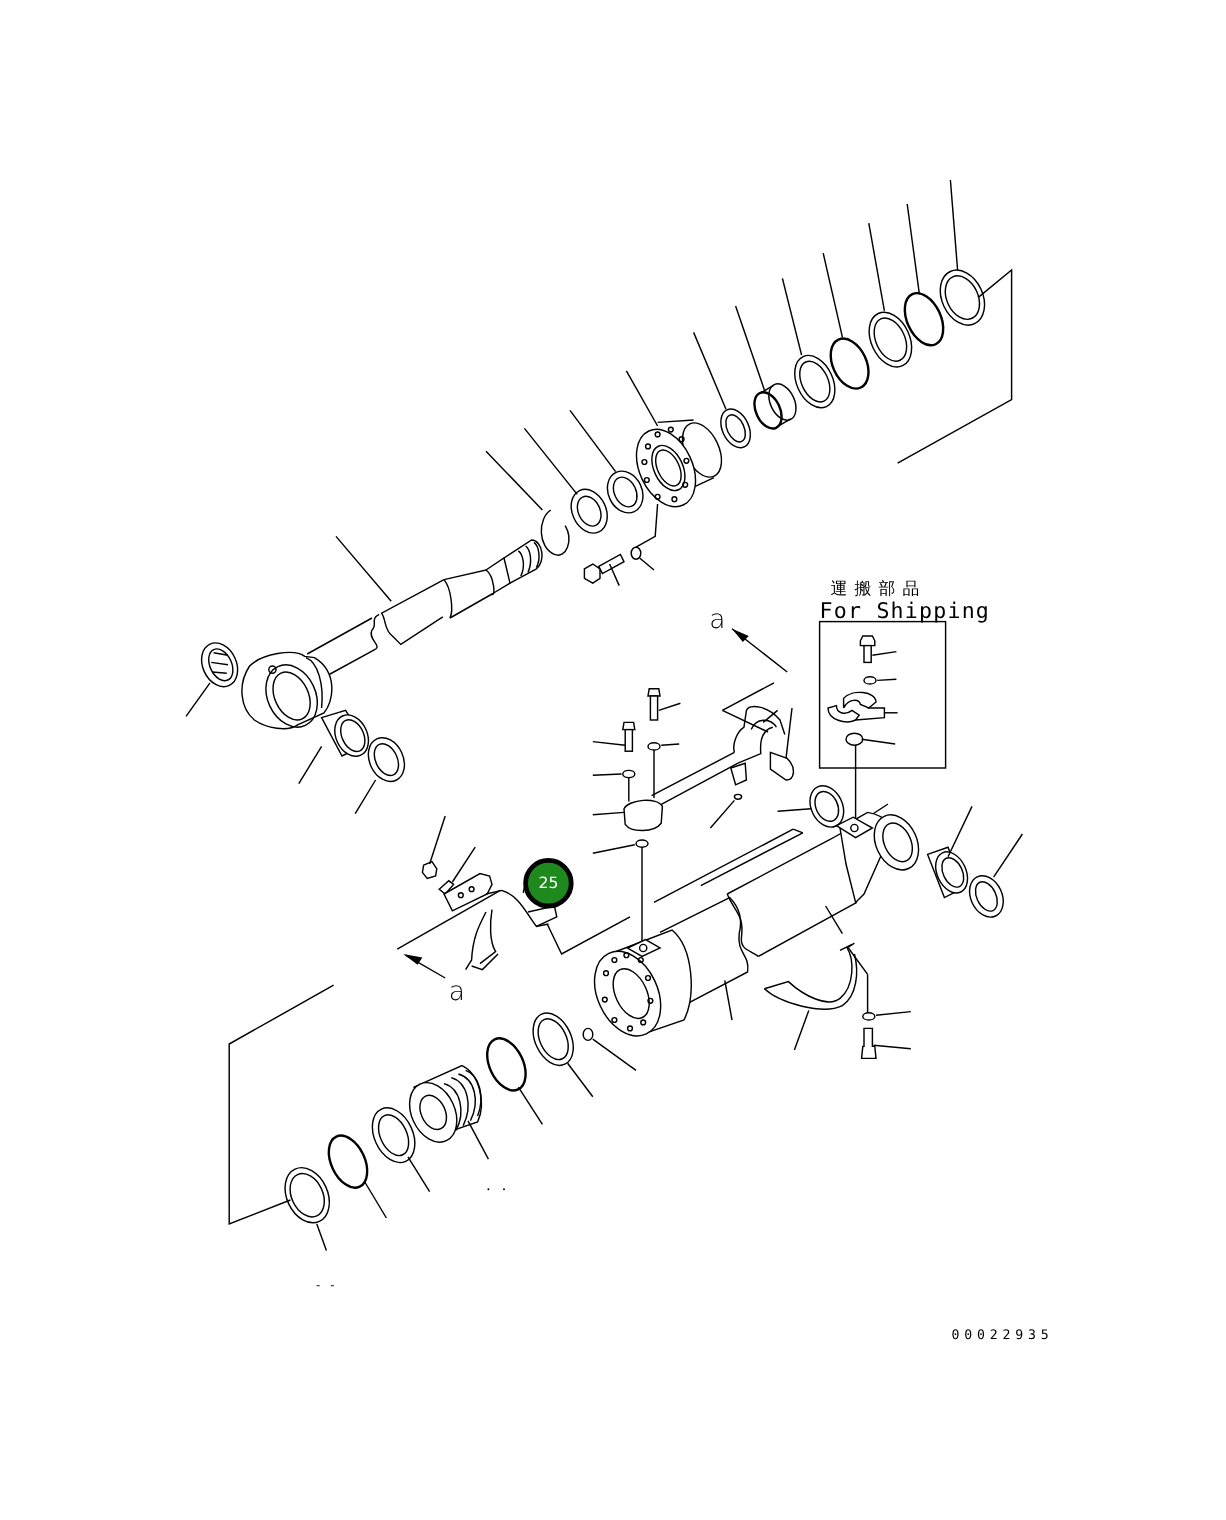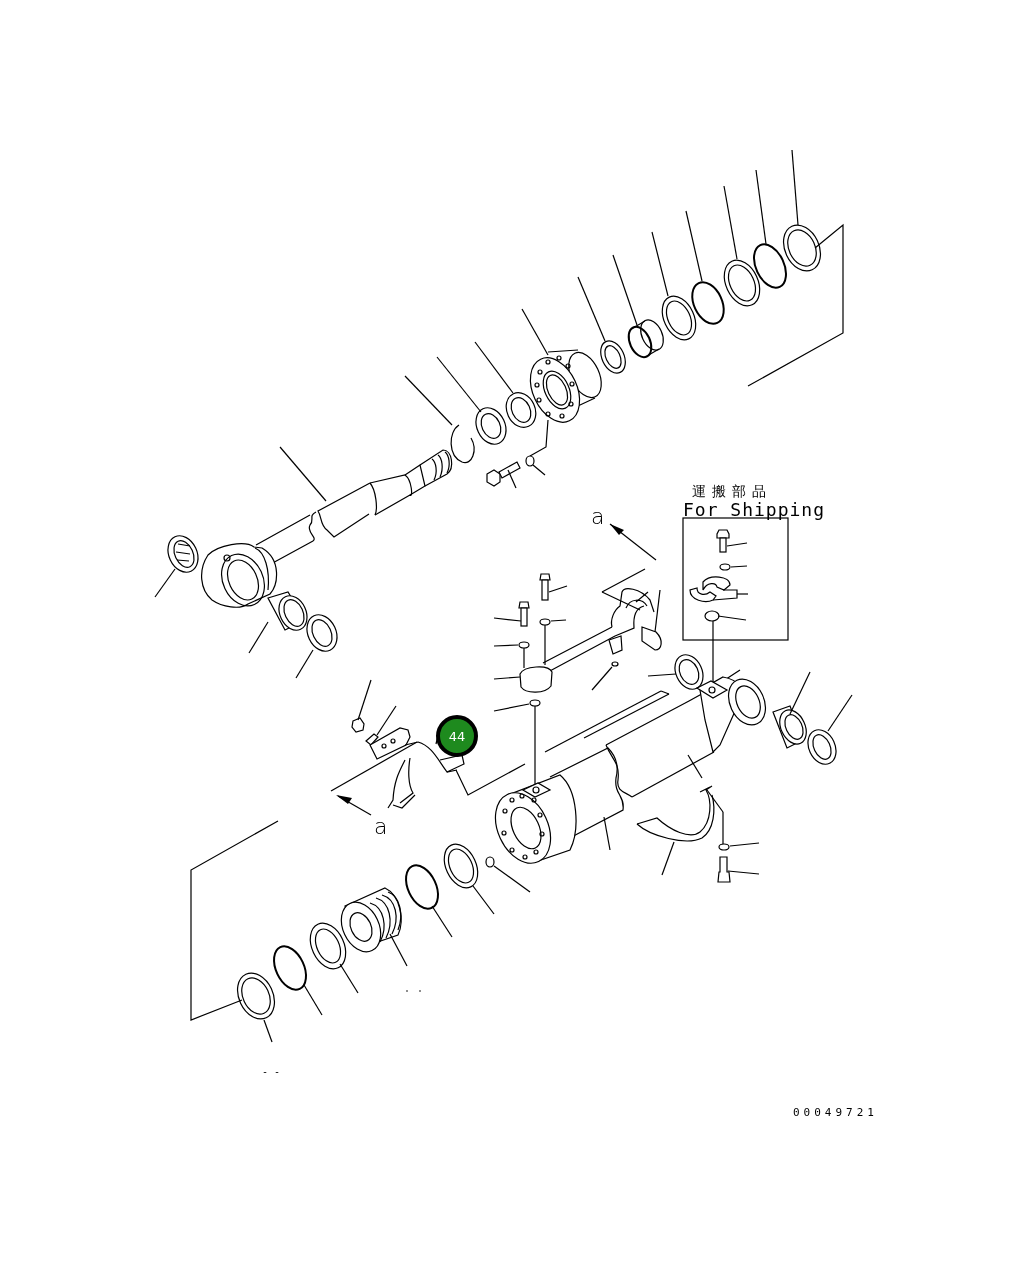--- a/index.html
+++ b/index.html
@@ -320,18 +320,18 @@
   </g>
 </svg>
 
   <div class="txt jp">運搬部品</div>
   <div class="txt ship">For Shipping</div>
 
   <div class="txt view-a" style="left:591px; top:506px;">a</div>
   <div class="txt view-a" style="left:374px; top:816px;">a</div>
 
   <div class="badge">
-    <span>44</span>
+    <span>25</span>
   </div>
 
-  <div class="txt drawno">00049721</div>
+  <div class="txt drawno">00022935</div>
   <div class="txt frag">- -</div>
 </div>
 
 </body></html>

